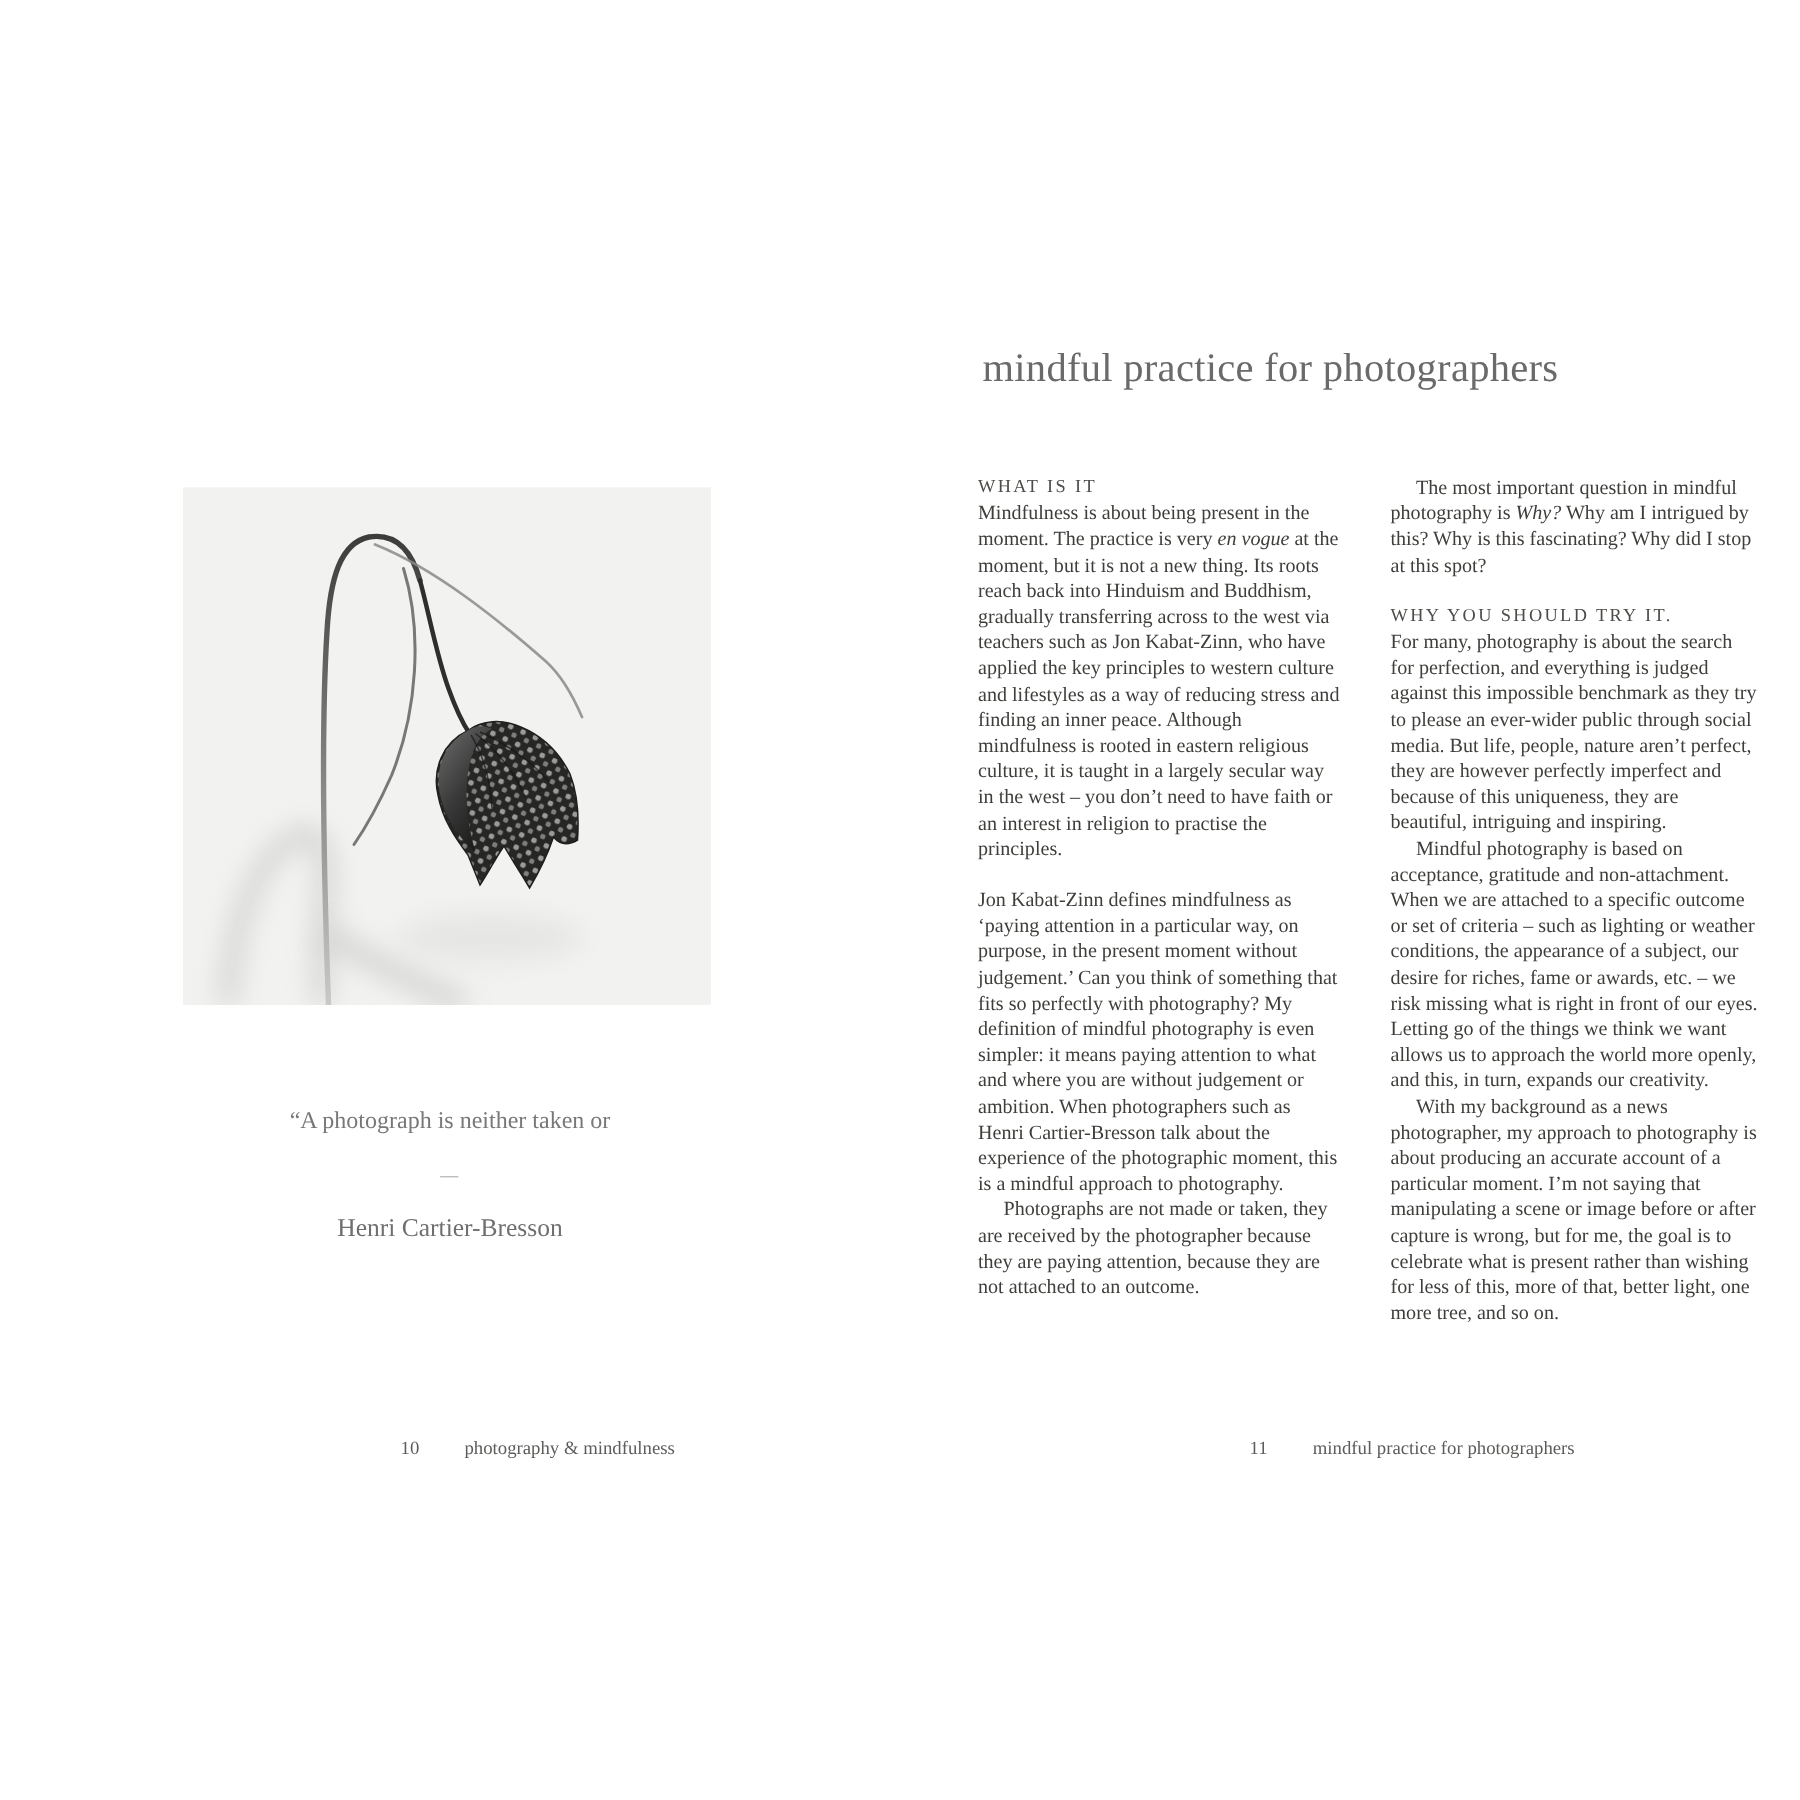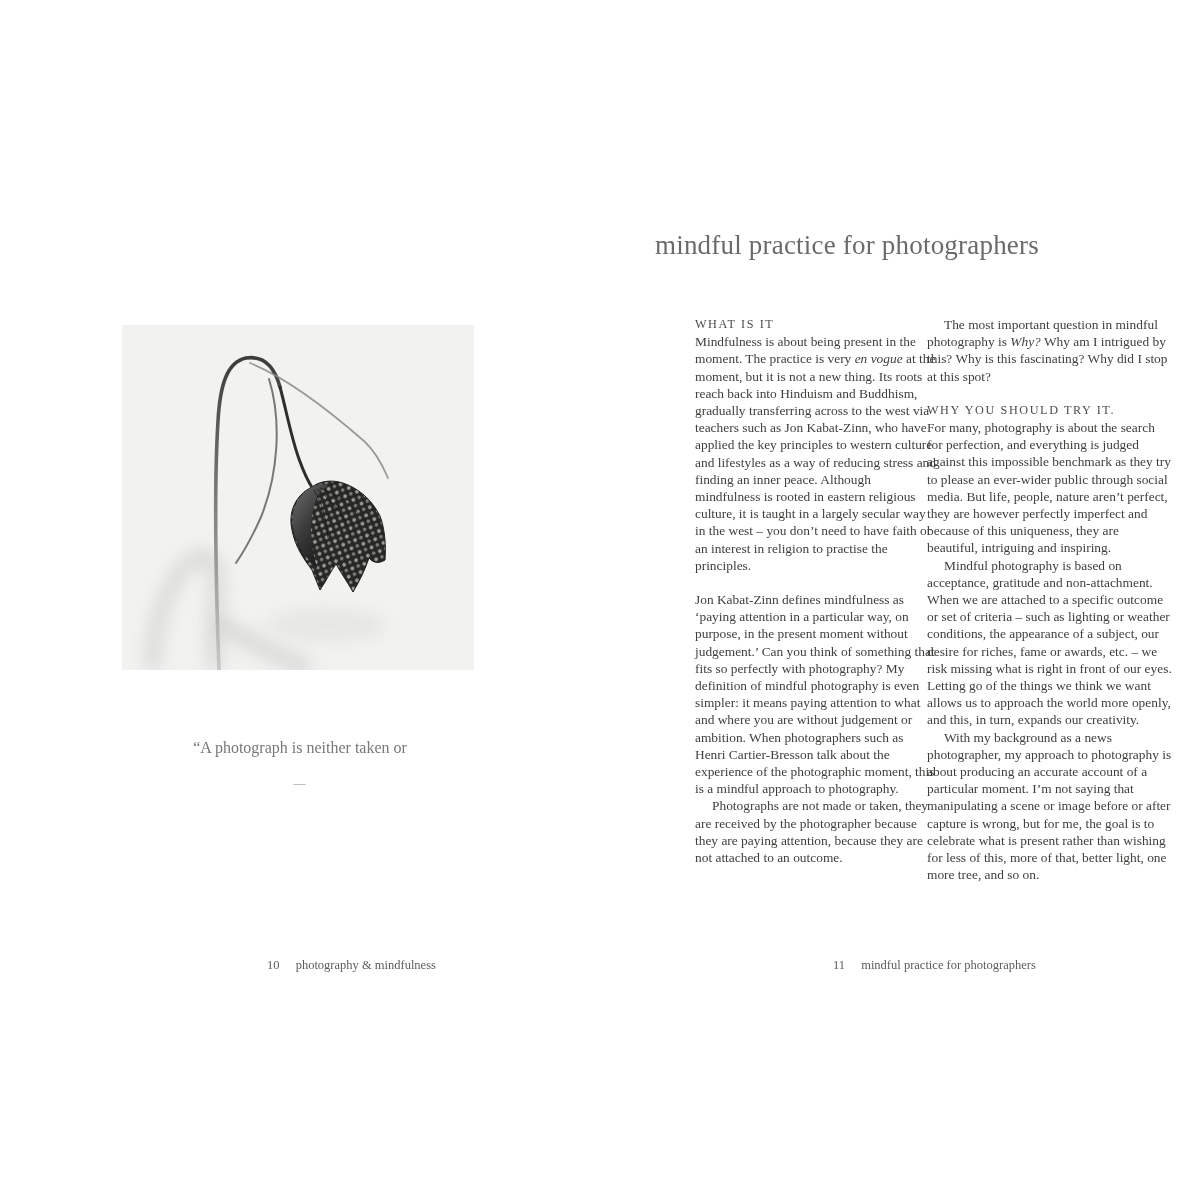--- a/index.html
+++ b/index.html
@@ -40,33 +40,33 @@
     margin-top:12px;font-size:17px;color:#6f6f6f;
   }
 
   .footer{
     position:absolute;top:958px;
     font-size:12.5px;color:var(--footer-color);
   }
   .footer-left{left:222px;}
   .footer-right{left:788px;}
   .footer .page-num{display:inline-block;margin-left:45px;}
-  .footer .footer-label{display:inline-block;margin-left:13px;}
+  .footer .footer-label{display:inline-block;margin-left:27px;}
 
   
   .article-title{
     position:absolute;left:655px;top:230px;
     font-size:27px;font-weight:normal;color:var(--title-color);
     letter-spacing:0.2px;white-space:nowrap;
   }
   .col{
     position:absolute;top:316px;
     font-size:13.4px;line-height:17.2px;color:var(--body-color);
   }
-  .col-1{left:695px;width:241px;}
+  .col-1{left:652px;width:241px;}
   .col-2{left:915px;width:245px;margin-left:12px;}
   .sec-heading{
     font-size:12.2px;font-weight:normal;
     letter-spacing:1.6px;color:var(--heading-color);
     line-height:17.2px;
   }
   .sec + .sec{margin-top:17px;}
   .col p{margin:0;}
   .col p.indent{text-indent:17px;}
   .col i{font-style:italic;}
@@ -148,20 +148,21 @@
             <path d="M 195 164 C 208 174 220 188 228 206"></path>
             <path d="M 198 163 C 214 170 232 182 244 196"></path>
           </g>
         </g>
       </svg>
     </div>
 
     <div class="quote">
       <div>“A photograph is neither taken or</div>
       <div class="quote-sep">—</div>
+      <div class="attribution">Henri Cartier-Bresson</div>
     </div>
 
     <div class="footer footer-left">
       <span class="page-num">10</span>
       <span class="footer-label">photography &amp; mindfulness</span>
     </div>
   </div>
 
   <div>
 

